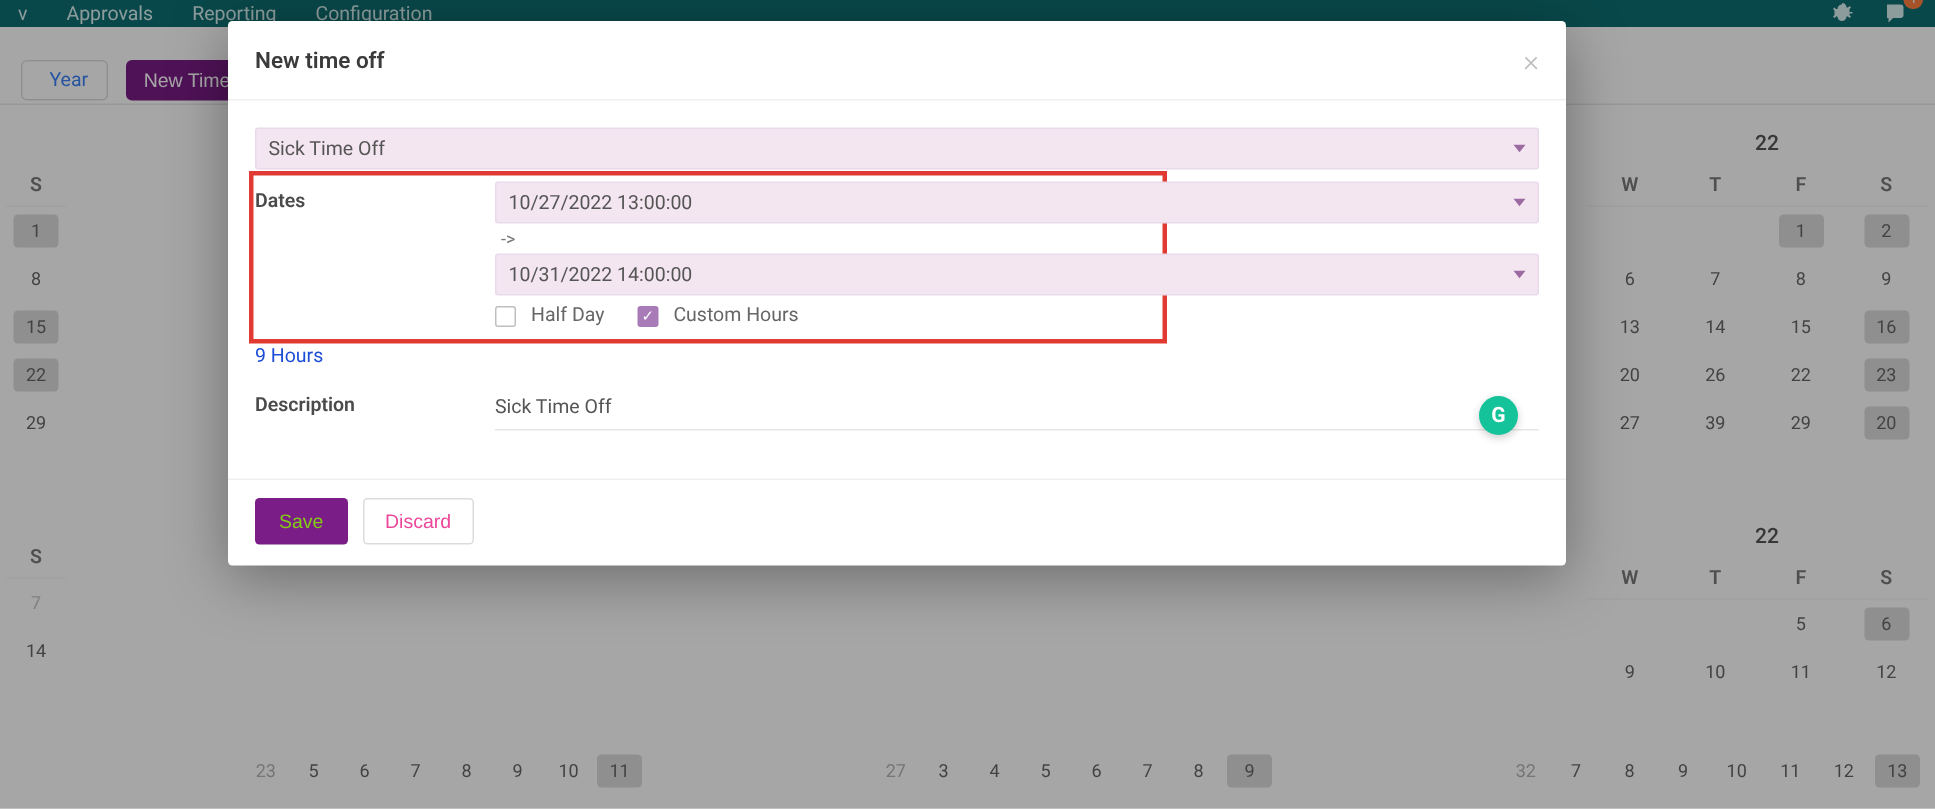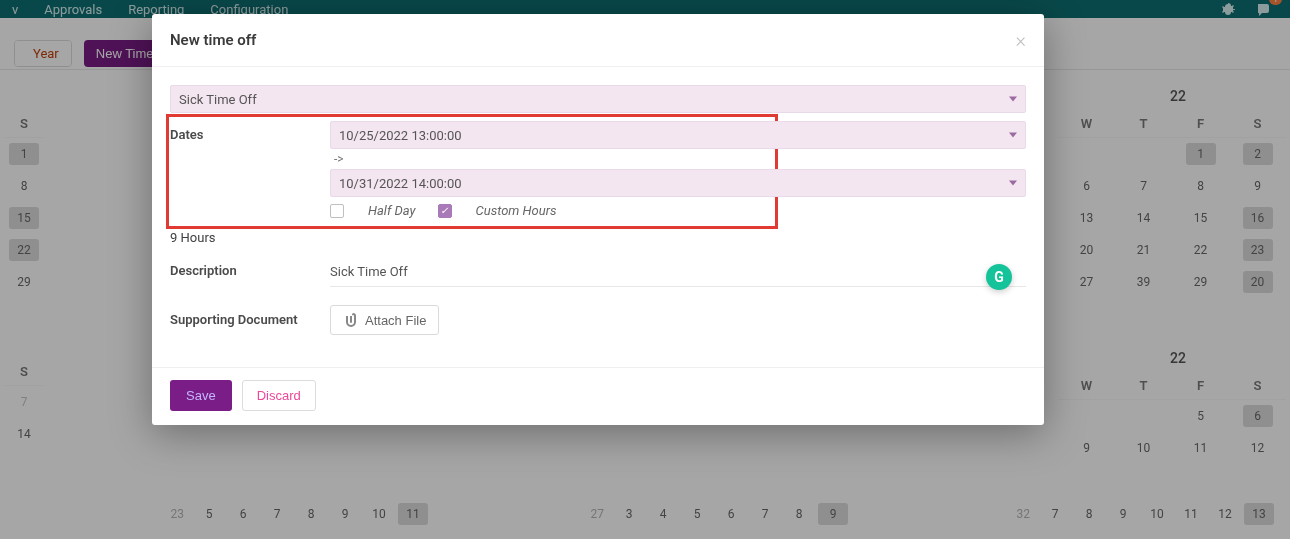--- a/index.html
+++ b/index.html
@@ -48,21 +48,21 @@
   .view-switch {
     display: inline-flex;
     margin-left: 14px;
     border: 1px solid #dcdcdc;
     border-radius: 4px;
     overflow: hidden;
   }
   .view-switch span {
     padding: 5px 12px;
     background: #fff;
-    color: #c2410c;
+    color: #3b82f6;
   }
   .view-switch span.partial {
     width: 6px; padding:5px 2px; background:#fff;color:#999;
   }
   .btn-purple {
     margin-left: 12px;
     background: #7a1d86;
     color: #fff;
     padding: 6px 14px 6px 12px;
     border-radius: 4px;
@@ -156,28 +156,28 @@
   .dates-outline {
     position: absolute;
     left: -164px; top: -7px;
     width: 612px;
     height: 115px;
     border: 3px solid #e13a33;
     pointer-events:none;
   }
 
   .checks { display:flex; align-items:center; gap: 22px; padding-top: 6px; font-size:13px; color:#666;}
-  .chk { display:inline-flex; align-items:center; gap:24px;font-style:italic;}
+  .chk { display:inline-flex; align-items:center; gap:10px;}
   .chk .box {
     width:14px;height:14px;border:1px solid #bfbfbf;border-radius:2px;display:inline-flex;align-items:center;justify-content:center;
     font-size:10px;color:#fff;
   }
   .chk .box.checked { background:#a97ab8;border-color:#a97ab8;}
 
-  .static-val { padding: 4px 0; font-size:13px; color:#404040;}
+  .static-val { padding: 4px 0; font-size:13px; color:#1d4ed8;}
   .desc-field {
     border-bottom:1px solid #e7e7e7;
     min-height: 30px;
     display:flex; align-items:center;
     font-size:13px; color:#555;
     position: relative;
   }
   .grammarly {
     position:absolute; right: 14px; bottom: -4px;
     width:26px;height:26px;border-radius:50%;
@@ -190,21 +190,21 @@
     padding:6px 12px; border-radius:3px; font-size:13px;
     display:inline-flex; align-items:center; gap:6px;
   }
 
   .dialog-foot {
     border-top:1px solid #efefef;
     padding: 12px 18px 14px 18px;
     display:flex; gap:10px;
   }
   .btn-save {
-    background:#7a1d86;color:#c4b5fd;border:none;border-radius:3px;
+    background:#7a1d86;color:#84cc16;border:none;border-radius:3px;
     padding:7px 16px;font-size:13px;cursor:pointer;
   }
   .btn-discard {
     background:#fff;color:#ec4899;border:1px solid #dcdcdc;border-radius:3px;
     padding:7px 14px;font-size:13px;cursor:pointer;
   }
 
   
   .svg-icon { width:16px;height:16px;display:inline-block;vertical-align:middle; fill:currentColor;}
 </style>
@@ -300,21 +300,21 @@
       <span>9</span>
     </div>
     <div class="cal-row">
       <span>13</span>
       <span>14</span>
       <span>15</span>
       <span class="hl">16</span>
     </div>
     <div class="cal-row">
       <span>20</span>
-      <span>21</span>
+      <span>26</span>
       <span>22</span>
       <span class="hl">23</span>
     </div>
     <div class="cal-row">
       <span>27</span>
       <span>39</span>
       <span>29</span>
       <span class="hl">20</span>
     </div>
     <div style="height:36px;"></div>
@@ -354,21 +354,21 @@
   <div class="cal-row" style="width:280px;justify-content:flex-start;gap:4px;">
     <span class="wk">27</span>
     <span>3</span>
     <span>4</span>
     <span>5</span>
     <span>6</span>
     <span>7</span>
     <span>8</span>
     <span class="hl">9</span>
   </div>
-  <div class="cal-row" style="width:280px;justify-content:center;gap:4px;">
+  <div class="cal-row" style="width:280px;justify-content:space-between;gap:4px;">
     <span class="wk">32</span>
     <span>7</span>
     <span>8</span>
     <span>9</span>
     <span>10</span>
     <span>11</span>
     <span>12</span>
     <span class="hl">13</span>
   </div>
 </div>
@@ -389,21 +389,21 @@
           <span class="caret"></span>
         </div>
       </div>
     </div>
 
     <div class="form-row">
       <div class="form-label">Dates</div>
       <div class="form-field dates-hl">
         <div class="dates-outline"></div>
         <div class="select-like">
-          <span>10/25/2022 13:00:00</span>
+          <span>10/27/2022 13:00:00</span>
           <span class="caret"></span>
         </div>
         <div class="arrow-sep">-&gt;</div>
         <div class="select-like">
           <span>10/31/2022 14:00:00</span>
           <span class="caret"></span>
         </div>
         <div class="checks">
           <label class="chk">
             <span class="box"></span>
@@ -426,30 +426,19 @@
     <div class="form-row">
       <div class="form-label">Description</div>
       <div class="form-field">
         <div class="desc-field">
           <span>Sick Time Off</span>
           <span class="grammarly">G</span>
         </div>
       </div>
     </div>
 
-    <div class="form-row" style="margin-top:18px;">
-      <div class="form-label" style="line-height:1.4;">Supporting Document</div>
-      <div class="form-field">
-        <button class="attach-btn">
-          <svg class="svg-icon" viewBox="0 0 16 16">
-              <path d="M10 1a3 3 0 0 1 3 3v6a5 5 0 1 1-10 0V4h2v6a3 3 0 0 0 6 0V4a1 1 0 0 0-2 0v6a1 1 0 1 1-2 0V4h2v0a0 0 0 0 0 0 0V4a3 3 0 0 1 1-3z" fill="#888"></path>
-            </svg>
-          <span>Attach File</span>
-        </button>
-      </div>
-    </div>
 
   </div>
   <div class="dialog-foot">
     <button class="btn-save">Save</button>
     <button class="btn-discard">Discard</button>
   </div>
 </div>
 
 </body></html>

